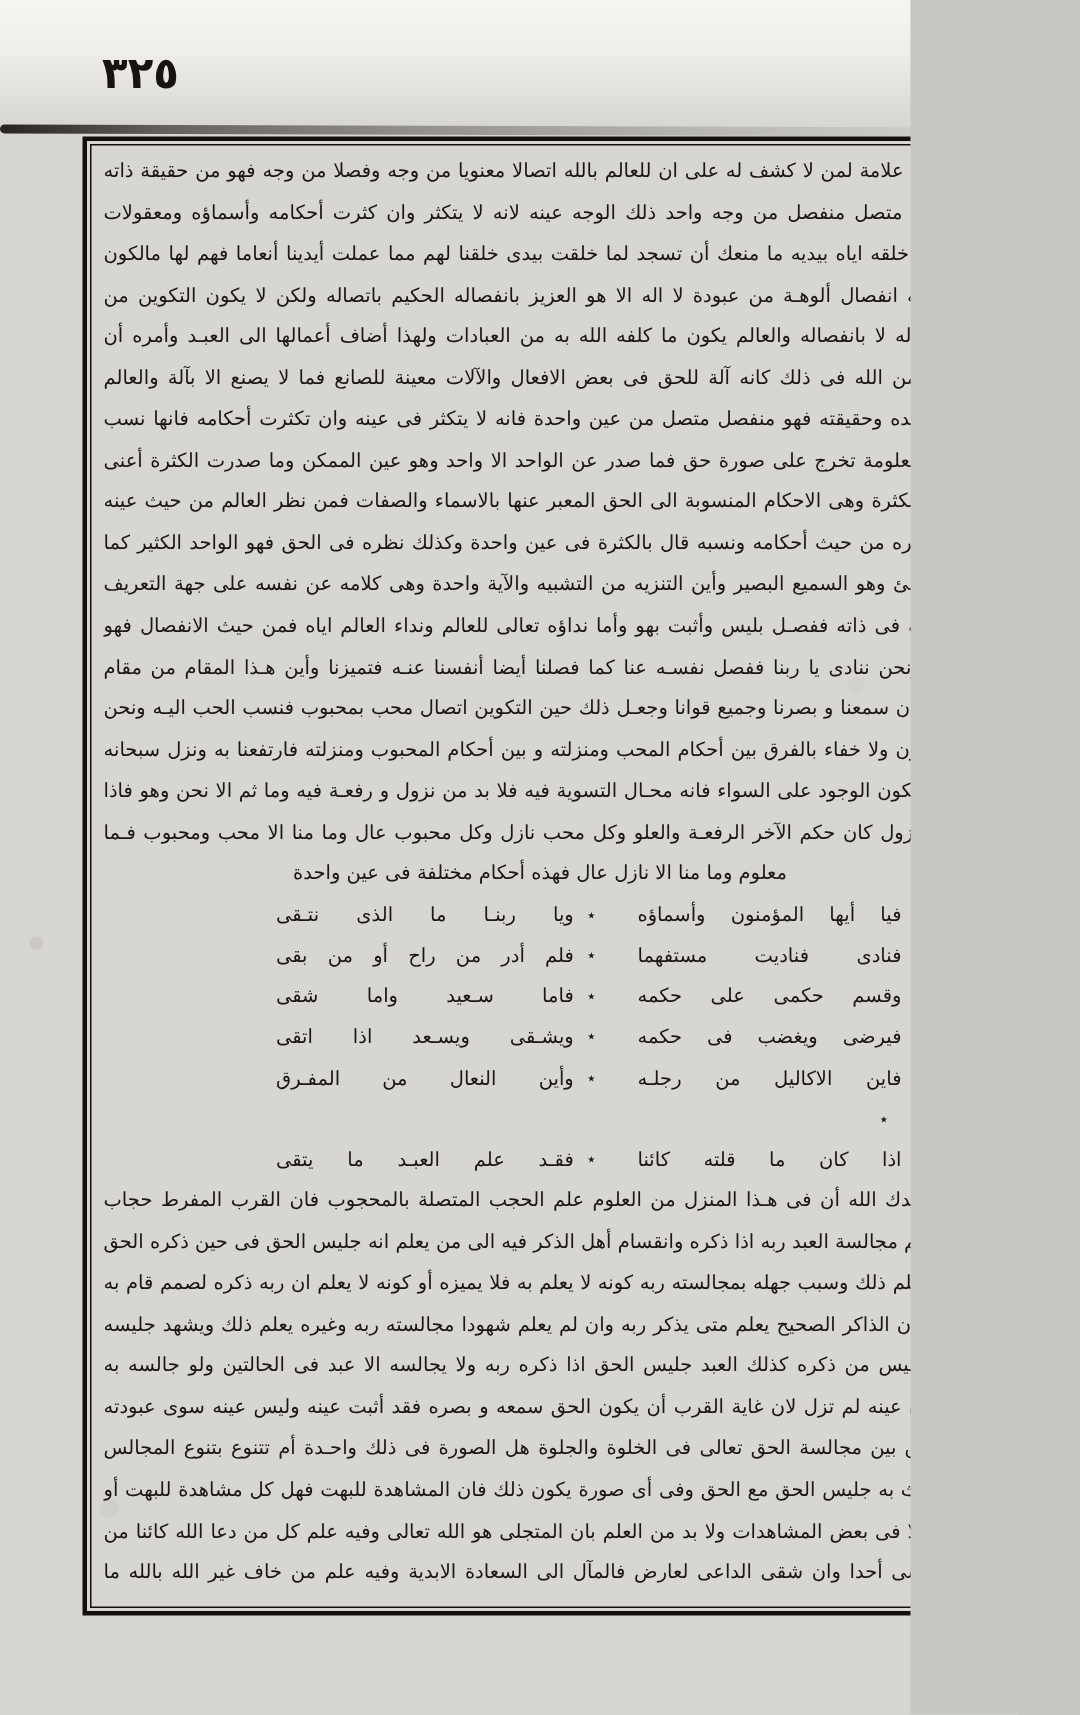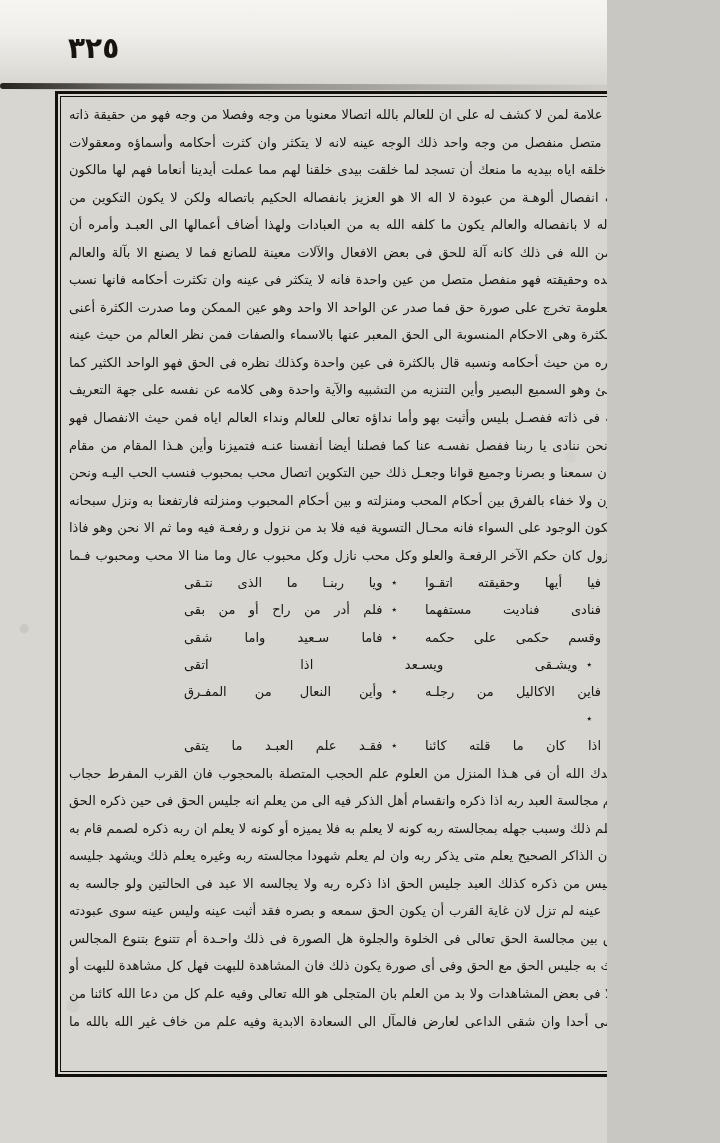--- a/index.html
+++ b/index.html
@@ -107,39 +107,41 @@
         <div class="line">عدمية معلومة تخرج على صورة حق فما صدر عن الواحد الا واحد وهو عين الممكن وما صدرت الكثرة أعنى أحكامه</div>
         <div class="line">الا من الكثرة وهى الاحكام المنسوبة الى الحق المعبر عنها بالاسماء والصفات فمن نظر العالم من حيث عينه قال باحديته</div>
         <div class="line">ومن نظره من حيث أحكامه ونسبه قال بالكثرة فى عين واحدة وكذلك نظره فى الحق فهو الواحد الكثير كما انه ليس</div>
         <div class="line">كمثله شئ وهو السميع البصير وأين التنزيه من التشبيه والآية واحدة وهى كلامه عن نفسه على جهة التعريف لنا بما</div>
         <div class="line">هو عليـه فى ذاته ففصـل بليس وأثبت بهو وأما نداؤه تعالى للعالم ونداء العالم اياه فمن حيث الانفصال فهو ينادى يا أيها</div>
         <div class="line">الناس ونحن ننادى يا ربنا ففصل نفسـه عنا كما فصلنا أيضا أنفسنا عنـه فتميزنا وأين هـذا المقام من مقام الاتصال اذا</div>
         <div class="line">أحبنا وكان سمعنا و بصرنا وجميع قوانا وجعـل ذلك حين التكوين اتصال محب بمحبوب فنسب الحب اليـه ونحن</div>
         <div class="line">المحبوبون ولا خفاء بالفرق بين أحكام المحب ومنزلته و بين أحكام المحبوب ومنزلته فارتفعنا به ونزل سبحانه بنا وذلك</div>
         <div class="line">حتى لا يكون الوجود على السواء فانه محـال التسوية فيه فلا بد من نزول و رفعـة فيه وما ثم الا نحن وهو فاذا كان حكم</div>
         <div class="line">واحد النزول كان حكم الآخر الرفعـة والعلو وكل محب نازل وكل محبوب عال وما منا الا محب ومحبوب فـما منا الا له مقام</div>
+        <div class="line line--end">معلوم وما منا الا نازل عال فهذه أحكام مختلفة فى عين واحدة</div>
       </div>
 
       <div class="poetry">
         <div class="verse">
-          <span class="hemistich hemistich--first">فيا أيها وحقيقته اتقـوا</span>
+          <span class="hemistich hemistich--first">فيا أيها المؤمنون وأسماؤه</span>
           <span class="verse-sep">٭</span>
           <span class="hemistich hemistich--second">ويا ربنـا ما الذى نتـقى</span>
         </div>
         <div class="verse">
           <span class="hemistich hemistich--first">فنادى فناديت مستفهما</span>
           <span class="verse-sep">٭</span>
           <span class="hemistich hemistich--second">فلم أدر من راح أو من بقى</span>
         </div>
         <div class="verse">
           <span class="hemistich hemistich--first">وقسم حكمى على حكمه</span>
           <span class="verse-sep">٭</span>
           <span class="hemistich hemistich--second">فاما سـعيد واما شقى</span>
         </div>
         <div class="verse">
+          <span class="hemistich hemistich--first">فيرضى ويغضب فى حكمه</span>
           <span class="verse-sep">٭</span>
           <span class="hemistich hemistich--second">ويشـقى ويسـعد اذا اتقى</span>
         </div>
         <div class="verse">
           <span class="hemistich hemistich--first">فاين الاكاليل من رجلـه</span>
           <span class="verse-sep">٭</span>
           <span class="hemistich hemistich--second">وأين النعال من المفـرق</span>
         </div>
         <div class="verse">
           <span class="verse-sep">٭</span>

